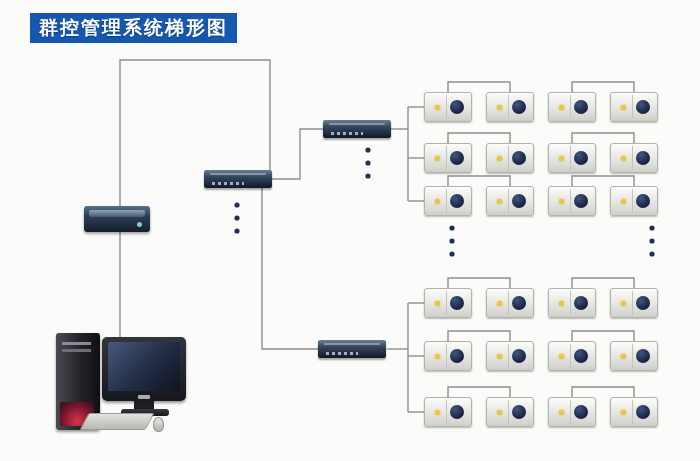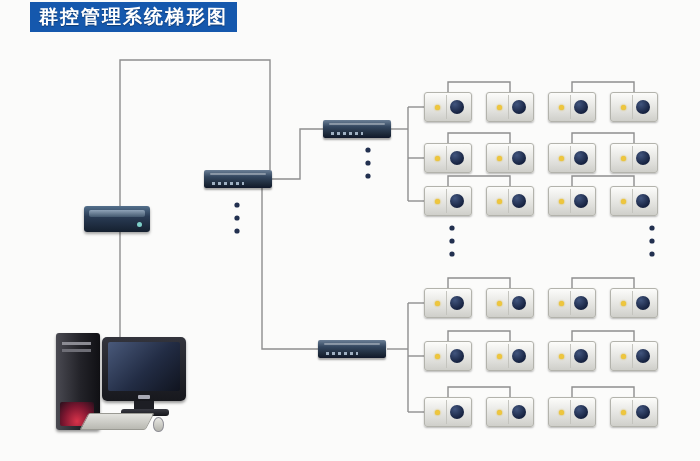--- a/index.html
+++ b/index.html
@@ -2,21 +2,21 @@
 <html style="--knob: #162240; --led: #eec63e;"><head>
 <meta charset="utf-8">
 <style>
   :root{
     --line:#8e8e8e; --dot:#22304f; --knob:#162240; --led:#eec63e;
   }
   html,body{margin:0;padding:0;background:#fff;}
   #stage{position:relative;width:700px;height:461px;background:#fbfbfa;overflow:hidden;
          font-family:"Liberation Sans","DejaVu Sans",sans-serif;}
   #wires{position:absolute;left:0;top:0;width:700px;height:461px;}
-  #title-banner{position:absolute;left:30px;top:2px;color:#fff;font-weight:bold;font-size:19px;
+  #title-banner{position:absolute;left:30px;top:13px;color:#fff;font-weight:bold;font-size:19px;
                 letter-spacing:2px;padding:4px 9px;line-height:1.15;white-space:nowrap;
                 text-shadow:0 1px 1px rgba(0,0,0,.35);}
   
   .switch{position:absolute;width:68px;height:18px;border-radius:2px;
           background:linear-gradient(180deg,#6b7f96 0%,#33465e 38%,#1c2838 80%,#10182a 100%);
           box-shadow:0 2px 2px rgba(0,0,0,.35);}
   .switch:before{content:"";position:absolute;left:6px;right:6px;top:3px;height:2px;
           background:rgba(255,255,255,.35);border-radius:1px;}
   .switch:after{content:"";position:absolute;left:8px;bottom:3px;width:32px;height:3px;
           background:repeating-linear-gradient(90deg,#9fb0c2 0 3px,transparent 3px 6px);}

